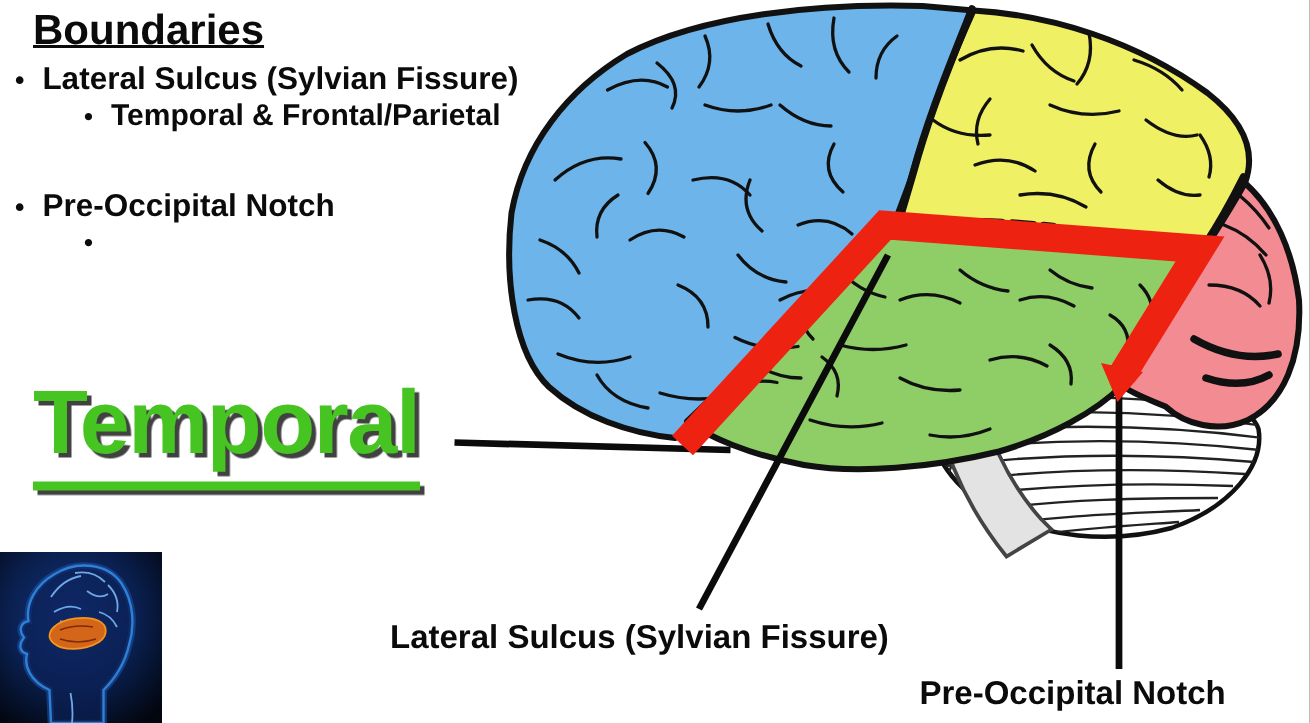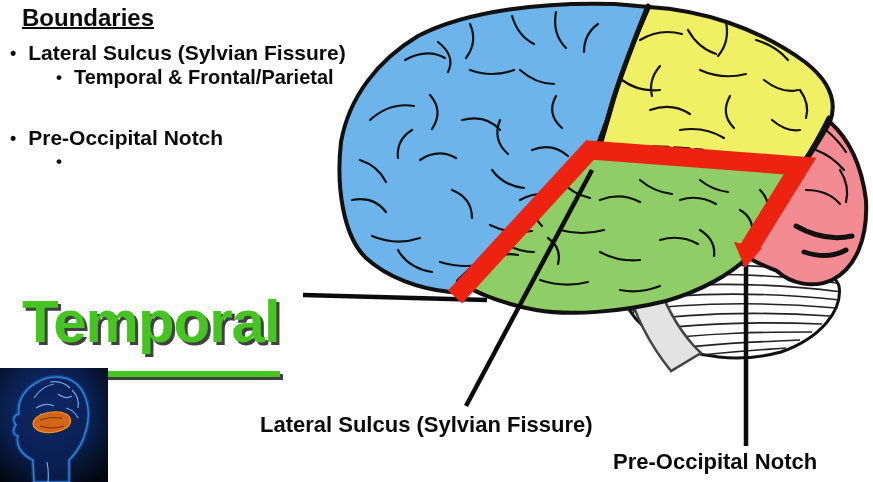--- a/index.html
+++ b/index.html
@@ -1,35 +1,35 @@
 <!DOCTYPE html>
 <html><head>
 <meta charset="utf-8">
 <style>
   html,body{margin:0;padding:0;background:#888;}
   .slide{
     position:relative;width:873px;height:482px;background:#ffffff;overflow:hidden;
     font-family:"Liberation Sans", sans-serif;color:#0b0b0b;
   }
   .abs{position:absolute;white-space:nowrap;}
-  .heading{left:22px;top:4px;font-size:24px;font-weight:bold;text-decoration:underline;text-decoration-thickness:2px;}
+  .heading{left:22px;top:4px;font-size:28px;font-weight:bold;text-decoration:underline;text-decoration-thickness:2px;}
   .bullet-row{display:flex;align-items:flex-start;font-weight:bold;}
   .b-main{font-size:21px;}
   .b-sub{font-size:20px;}
   .bullet-glyph{margin-right:12px;font-size:0.85em;line-height:1.4;}
   .row1{left:10px;top:41px;}
   .row2{left:56px;top:66px;}
   .row3{left:10px;top:126px;}
   .row4{left:56px;top:150px;}
   .temporal-label{
     left:22px;top:250px;font-size:60px;font-weight:bold;letter-spacing:-1px;
     color:#46C421;line-height:1.05;
     filter:drop-shadow(3px 3px 0 rgba(55,55,55,0.95));
   }
-  .temporal-label .ul{display:inline-block;border-bottom:6px solid #46C421;padding-bottom:18px;margin-top:40px;}
+  .temporal-label .ul{display:inline-block;border-bottom:6px solid #46C421;padding-bottom:8px;}
   .callout{font-size:22px;font-weight:bold;}
   .callout-lateral{left:260px;top:412px;}
   .callout-preocc{left:613px;top:449px;}
   .brain-svg{position:absolute;left:0;top:0;}
   .thumb{position:absolute;left:0;top:368px;width:108px;height:114px;}
 </style>
 </head>
 <body>
 
 <div class="slide">

